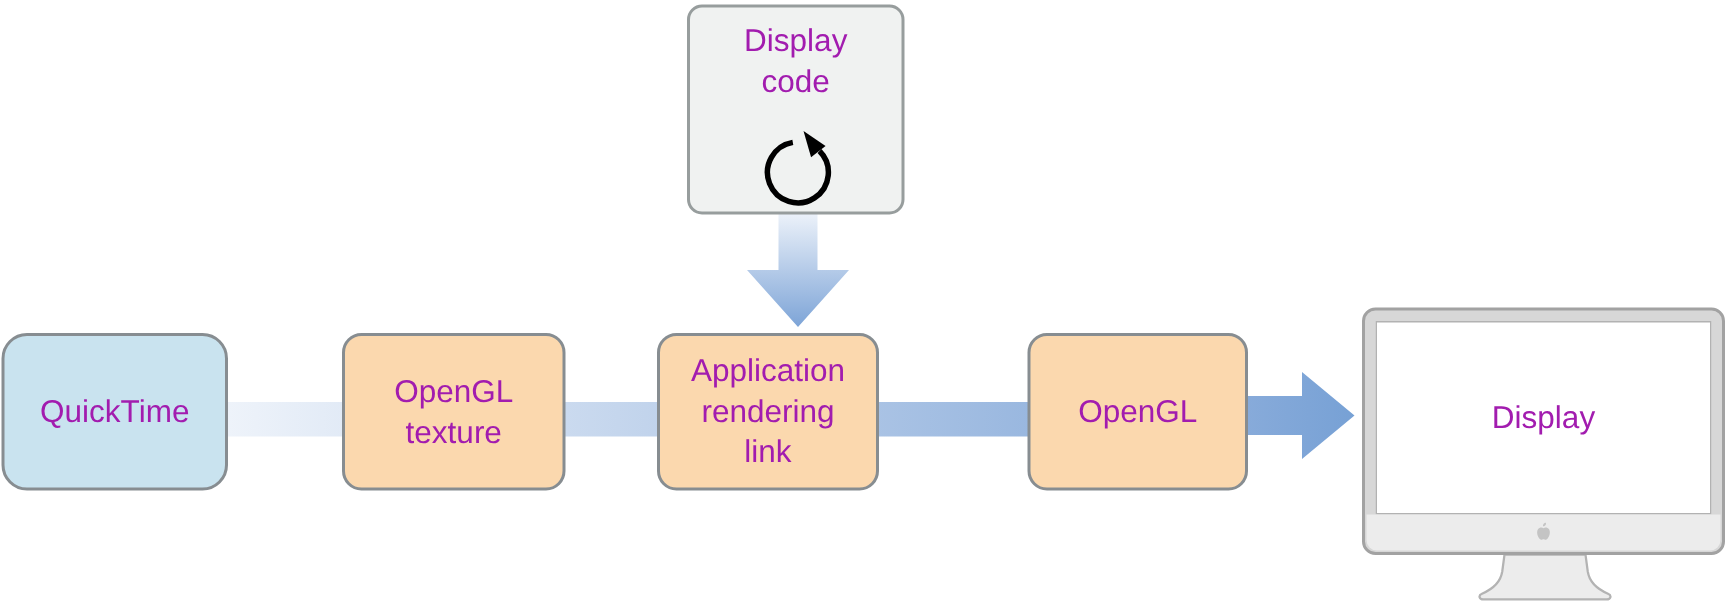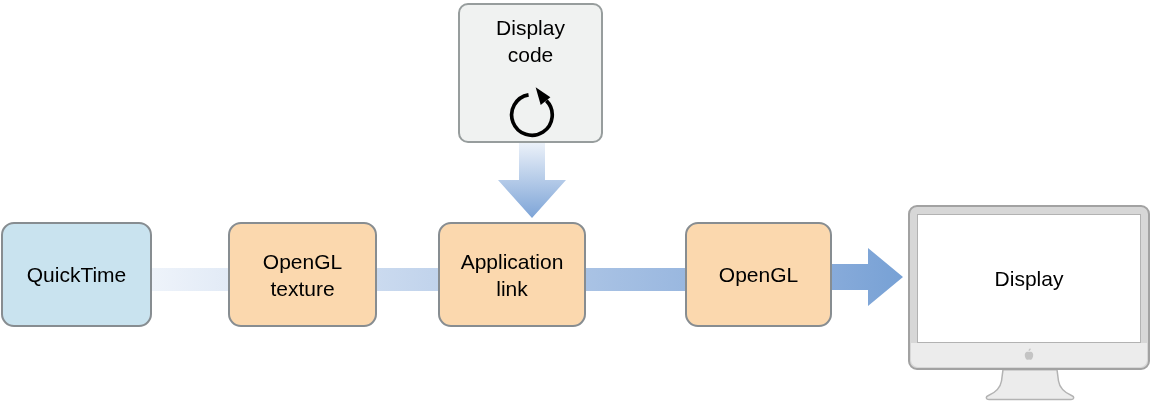--- a/index.html
+++ b/index.html
@@ -7,21 +7,21 @@
     padding: 0;
     background: #ffffff;
     font-family: "Liberation Sans", sans-serif;
   }
   .canvas {
     position: relative;
     width: 1151px;
     height: 402px;
     background: #ffffff;
     overflow: hidden;
-    color: #000000;
+    color: #a21caf;
   }
   .flow-layer {
     position: absolute;
     left: 0; top: 0;
     z-index: 1;
   }
   .node {
     position: absolute;
     z-index: 2;
     box-sizing: border-box;
@@ -29,21 +29,21 @@
     flex-direction: column;
     align-items: center;
     justify-content: center;
     text-align: center;
     font-size: 21px;
     line-height: 27px;
     border: 2px solid #878d91;
     border-radius: 13px;
   }
   .node .line { display: block; white-space: nowrap; }
-  .node-blue   { background: #c9e3ef; }
+  .node-blue   { background: #c9e3ef; border-radius: 17px; }
   .node-orange { background: #fbd8ae; }
   .node-quicktime { left: 1px;   top: 222px; width: 151px; height: 105px; }
   .node-texture   { left: 228px; top: 222px; width: 149px; height: 105px; }
   .node-appcode   { left: 438px; top: 222px; width: 148px; height: 105px; }
   .node-processing{ left: 685px; top: 222px; width: 147px; height: 105px; }
   .node-displaylink {
     left: 458px; top: 3px; width: 145px; height: 140px;
     background: #f0f2f1;
     border: 2px solid #979d9d;
     border-radius: 10px;
@@ -132,20 +132,21 @@
     <span class="line">QuickTime</span>
   </div>
 
   <div class="node node-orange node-texture">
     <span class="line">OpenGL</span>
     <span class="line">texture</span>
   </div>
 
   <div class="node node-orange node-appcode">
     <span class="line">Application</span>
+    <span class="line">rendering</span>
     <span class="line">link</span>
   </div>
 
   <div class="node node-orange node-processing">
     <span class="line">OpenGL</span>
   </div>
 
   <svg class="monitor-stand" width="100" height="33" viewBox="0 0 100 33" aria-hidden="true">
     <path d="M23 0.75 L77 0.75 L78.5 12 C79.6 19 85 23.8 92 26.8 C94.6 27.9 94 30.6 91 30.6 L9 30.6 C6 30.6 5.4 27.9 8 26.8 C15 23.8 20.4 19 21.5 12 Z" fill="#ececec" stroke="#b3b3b3" stroke-width="1.5"></path>
   </svg>

